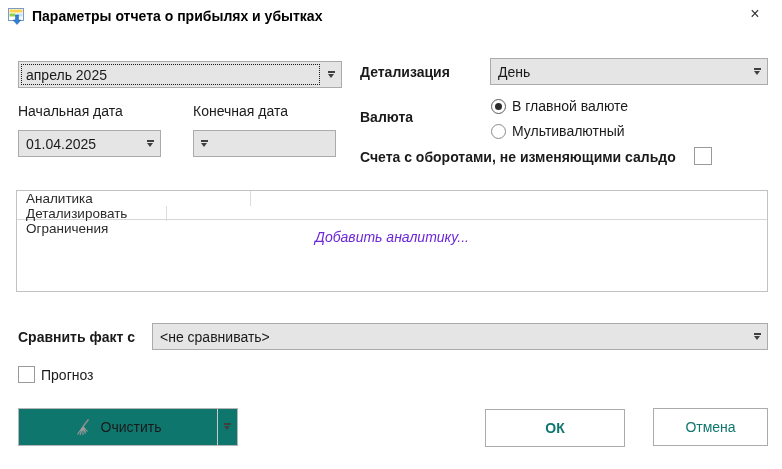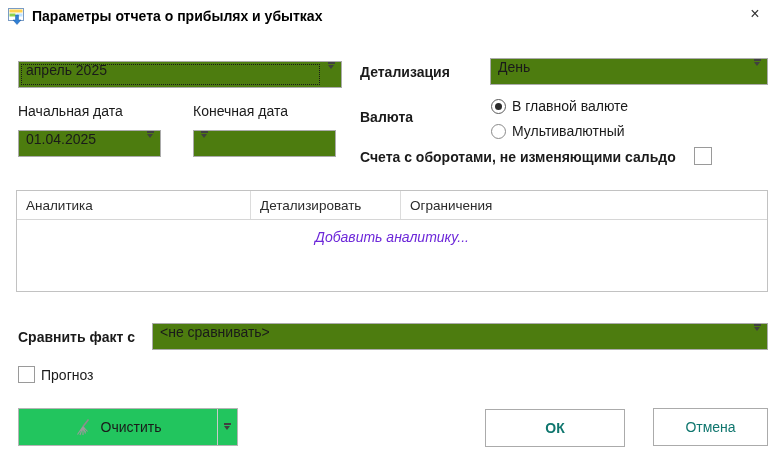--- a/index.html
+++ b/index.html
@@ -12,22 +12,22 @@
   .label{position:absolute;font-size:14px;color:#1a1a1a;white-space:nowrap;}
   .label.bold{font-weight:700;}
   .title{position:absolute;left:32px;top:8px;font-size:14px;font-weight:700;color:#000;}
   .close-btn{
     position:absolute;left:742px;top:2px;width:26px;height:24px;
     display:flex;align-items:center;justify-content:center;
     font-size:16px;color:#333;cursor:default;
   }
   
   .combo{
-    position:absolute;height:27px;background:#4d7c0f;border:1px solid #ababab;
-    box-sizing:border-box;display:flex;align-items:flex-start;cursor:default;
+    position:absolute;height:27px;background:#e5e5e5;border:1px solid #ababab;
+    box-sizing:border-box;display:flex;align-items:center;cursor:default;
   }
   .combo .val{
     flex:1;display:flex;align-items:center;padding:0 7px;font-size:14px;
     color:#1a1a1a;white-space:nowrap;overflow:hidden;position:relative;z-index:1;
   }
   .combo .arrow{width:20px;display:flex;align-items:center;justify-content:center;}
   .glyph{width:7px;height:8px;position:relative;display:inline-block;}
   .glyph::before{content:'';position:absolute;top:0;left:0;width:7px;height:2px;background:#404040;}
   .glyph::after{
     content:'';position:absolute;top:3px;left:0;width:0;height:0;
@@ -40,37 +40,37 @@
   .radio-circle{width:15px;height:15px;border-radius:50%;border:1px solid #5a5a5a;background:#fff;box-sizing:border-box;position:relative;flex:0 0 auto;}
   .radio-circle.unchecked{border-color:#8a8a8a;}
   .radio-circle.checked::after{content:'';position:absolute;left:3px;top:3px;width:7px;height:7px;border-radius:50%;background:#2b2b2b;}
   
   .checkbox{position:absolute;width:17px;height:17px;border:1px solid #9a9a9a;background:#fff;box-sizing:border-box;cursor:default;}
   
   .table{
     position:absolute;left:16px;top:190px;width:752px;height:102px;
     border:1px solid #c2c2c2;box-sizing:border-box;background:#fff;
   }
-  .thead{display:flex;height:28px;border-bottom:1px solid #d6d6d6;font-size:13.5px;color:#2b2b2b;}
+  .thead{display:flex;height:28px;border-bottom:1px solid #d6d6d6;font-size:13.5px;color:#2b2b2b;flex-direction:column;}
   .th{display:flex;align-items:center;padding:0 9px;box-sizing:border-box;border-right:1px solid #dcdcdc;height:100%;}
   .th.c1{width:234px;}
   .th.c2{width:150px;}
   .th.c3{flex:1;border-right:none;}
   .placeholder-row{
     text-align:center;font-style:italic;color:#6d28d9;font-size:14px;
     padding-top:9px;cursor:default;
   }
   
   .btn{
     position:absolute;background:#fff;border:1px solid #ababab;box-sizing:border-box;
     display:flex;align-items:center;justify-content:center;font-size:14px;color:#0f766e;cursor:default;
   }
   .btn.ok{font-weight:700;}
   .split-btn{
-    position:absolute;left:18px;top:408px;width:220px;height:38px;background:#22c55e;
+    position:absolute;left:18px;top:408px;width:220px;height:38px;background:#0f766e;
     border:1px solid #b5b5b5;box-sizing:border-box;display:flex;align-items:stretch;cursor:default;
   }
   .split-main{flex:1;display:flex;align-items:center;justify-content:center;gap:7px;font-size:14px;}
   .split-divider{width:1px;background:#c9c9c9;margin:0;}
   .split-arrow{width:19px;display:flex;align-items:center;justify-content:center;}
 </style>
 </head>
 <body>
 
 <div>

